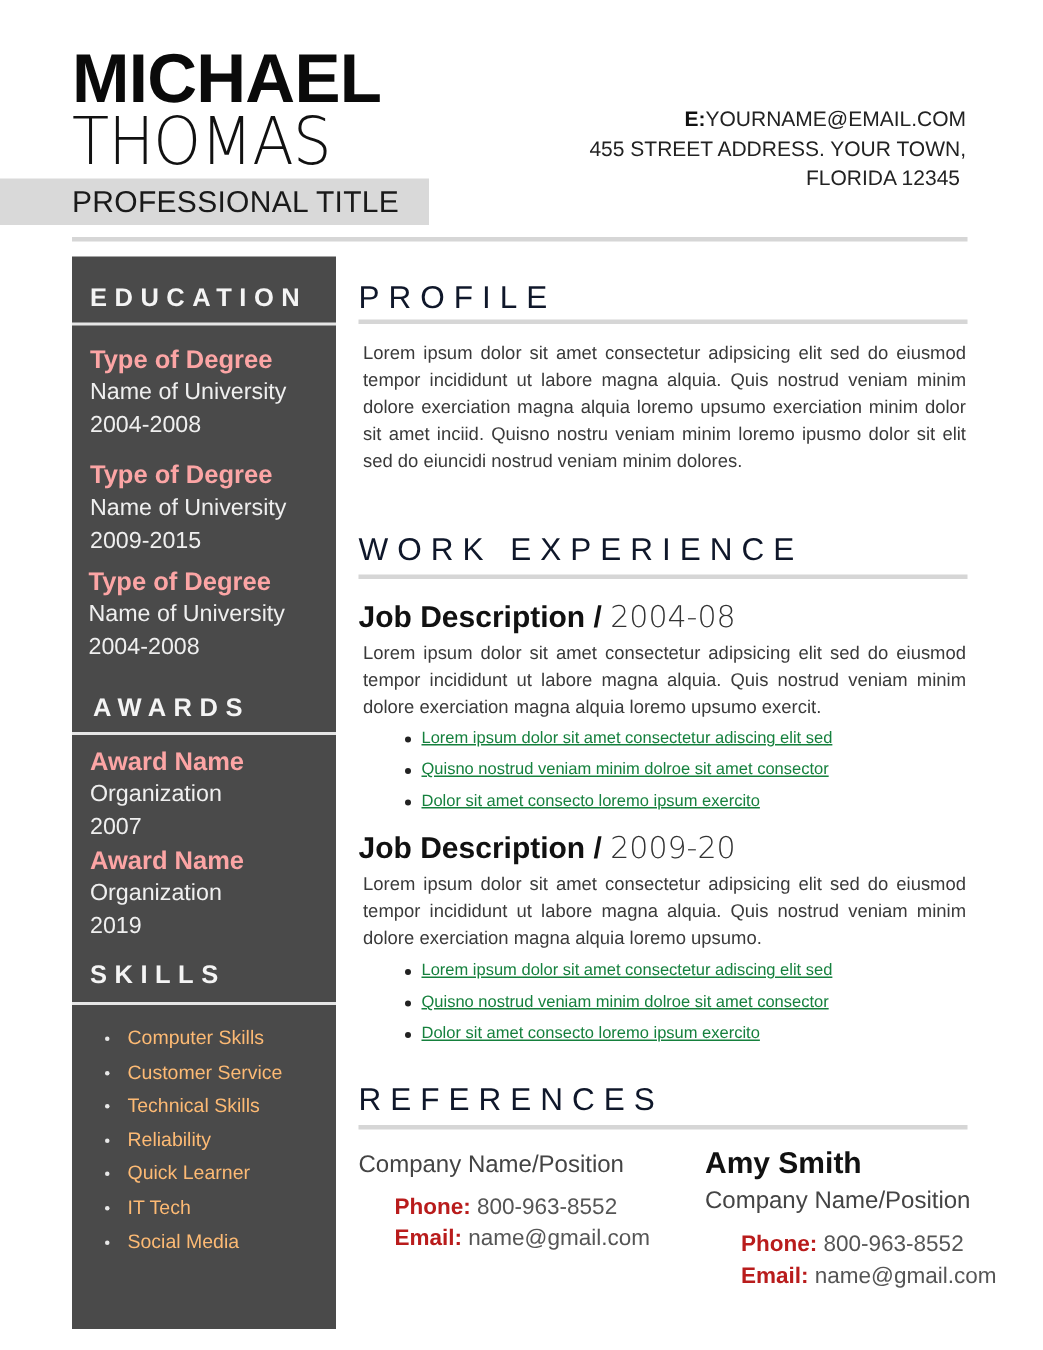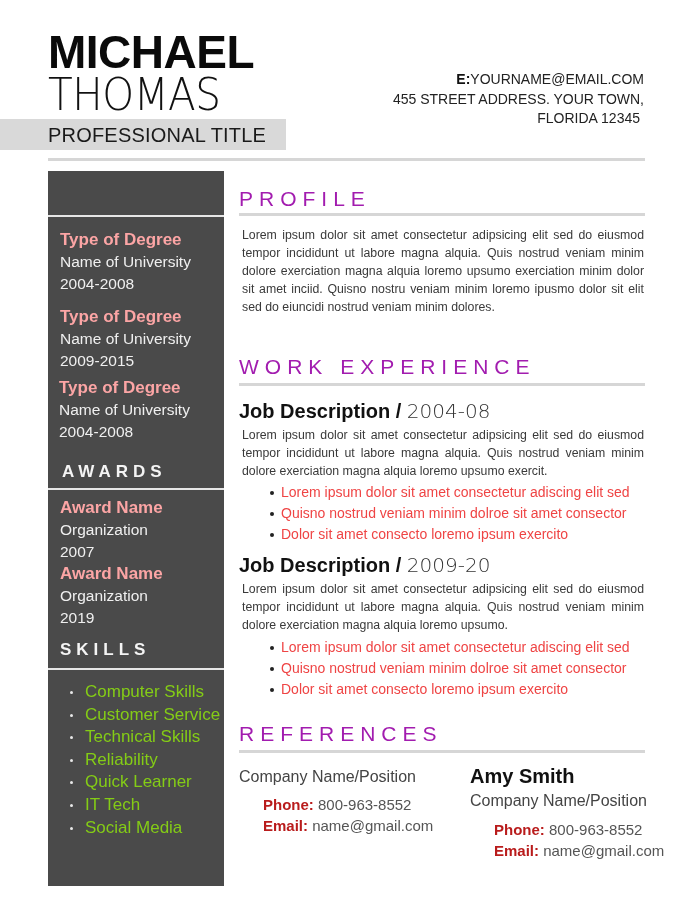--- a/index.html
+++ b/index.html
@@ -17,30 +17,30 @@
 
     .top-rule { position: absolute; left: 48px; top: 158px; width: 597px; height: 3px; background: #d6d6d6; }
 
     .sidebar { position: absolute; left: 48px; top: 171px; width: 176px; height: 715px; background: #4a4a4a; color: #f2f2f2; }
     .sb-head { position: absolute; left: 12px; font-size: 17px; font-weight: bold; letter-spacing: 5px; color: #f4f4f4; }
     .sb-rule { position: absolute; left: 0; width: 176px; height: 2px; background: #e6e6e6; }
     .sb-block { position: absolute; left: 12px; width: 160px; }
     .sb-block .strong { font-size: 17px; font-weight: bold; line-height: 22px; color: #fca5a5; }
     .sb-block .line { font-size: 15.5px; line-height: 22px; color: #efefef; }
     .skills { position: absolute; left: 22px; top: 510px; list-style: none; }
-    .skills li { font-size: 17px; line-height: 22.6px; color: #84cc16; position: relative; padding-left: 15px; }
+    .skills li { font-size: 13px; line-height: 22.6px; color: #fdba74; position: relative; padding-left: 15px; }
     .skills li::before { content: ""; position: absolute; left: 0; top: 10px; width: 3px; height: 3px; background: #e8e8e8; border-radius: 50%; }
-    .sec-title { position: absolute; left: 239px; font-size: 21px; letter-spacing: 6px; color: #a21caf; font-weight: normal; line-height: 24px; }
+    .sec-title { position: absolute; left: 239px; font-size: 21px; letter-spacing: 6px; color: #0f172a; font-weight: normal; line-height: 24px; }
     .sec-rule { position: absolute; left: 239px; width: 406px; height: 3px; background: #d6d6d6; }
     .para { position: absolute; left: 242px; width: 402px; font-size: 12.3px; line-height: 18px; color: #3a3a3a; text-align: justify; text-align-last: left; }
     .job-title { position: absolute; left: 239px; font-size: 20px; line-height: 24px; color: #111; }
     .job-title b { font-weight: bold; }
     .job-title .yr { font-weight: normal; color: #333; font-family: "DejaVu Sans", sans-serif; font-weight: 200; }
     .bullets { position: absolute; left: 270px; list-style: none; }
-    .bullets li { position: relative; padding-left: 11px; font-size: 14px; line-height: 21px; color: #ef4444; }
+    .bullets li { position: relative; padding-left: 11px; font-size: 11px; line-height: 21px; color: #15803d; text-decoration: underline; }
     .bullets li::before { content: ""; position: absolute; left: 0; top: 9px; width: 4px; height: 4px; background: #222; border-radius: 50%; }
 
     .ref { position: absolute; width: 210px; }
     .ref .rname { font-size: 20px; line-height: 24px; color: #111; font-weight: bold; font-weight: 600; }
     .ref .rcomp { font-size: 16px; line-height: 22px; color: #444; margin-top: 2px; }
     .ref .rline { font-size: 15px; line-height: 21px; color: #555; }
     .ref .rline b { color: #b91c1c; font-weight: bold; margin-left: 24px; }
   </style>
 </head>
 <body>
@@ -52,20 +52,21 @@
 
 <div class="contact">
   <div><b>E:</b><span>YOURNAME@EMAIL.COM</span></div>
   <div>455 STREET ADDRESS. YOUR TOWN,</div>
   <div class="addr2">FLORIDA 12345</div>
 </div>
 
 <div class="top-rule"></div>
 
 <div class="sidebar">
+  <div class="sb-head" style="top:18px;">EDUCATION</div>
   <div class="sb-rule" style="top:44px;"></div>
 
   <div class="sb-block" style="top:58px;">
     <div class="strong">Type of Degree</div>
     <div class="line">Name of University</div>
     <div class="line">2004-2008</div>
   </div>
   <div class="sb-block" style="top:135px;">
     <div class="strong">Type of Degree</div>
     <div class="line">Name of University</div>

